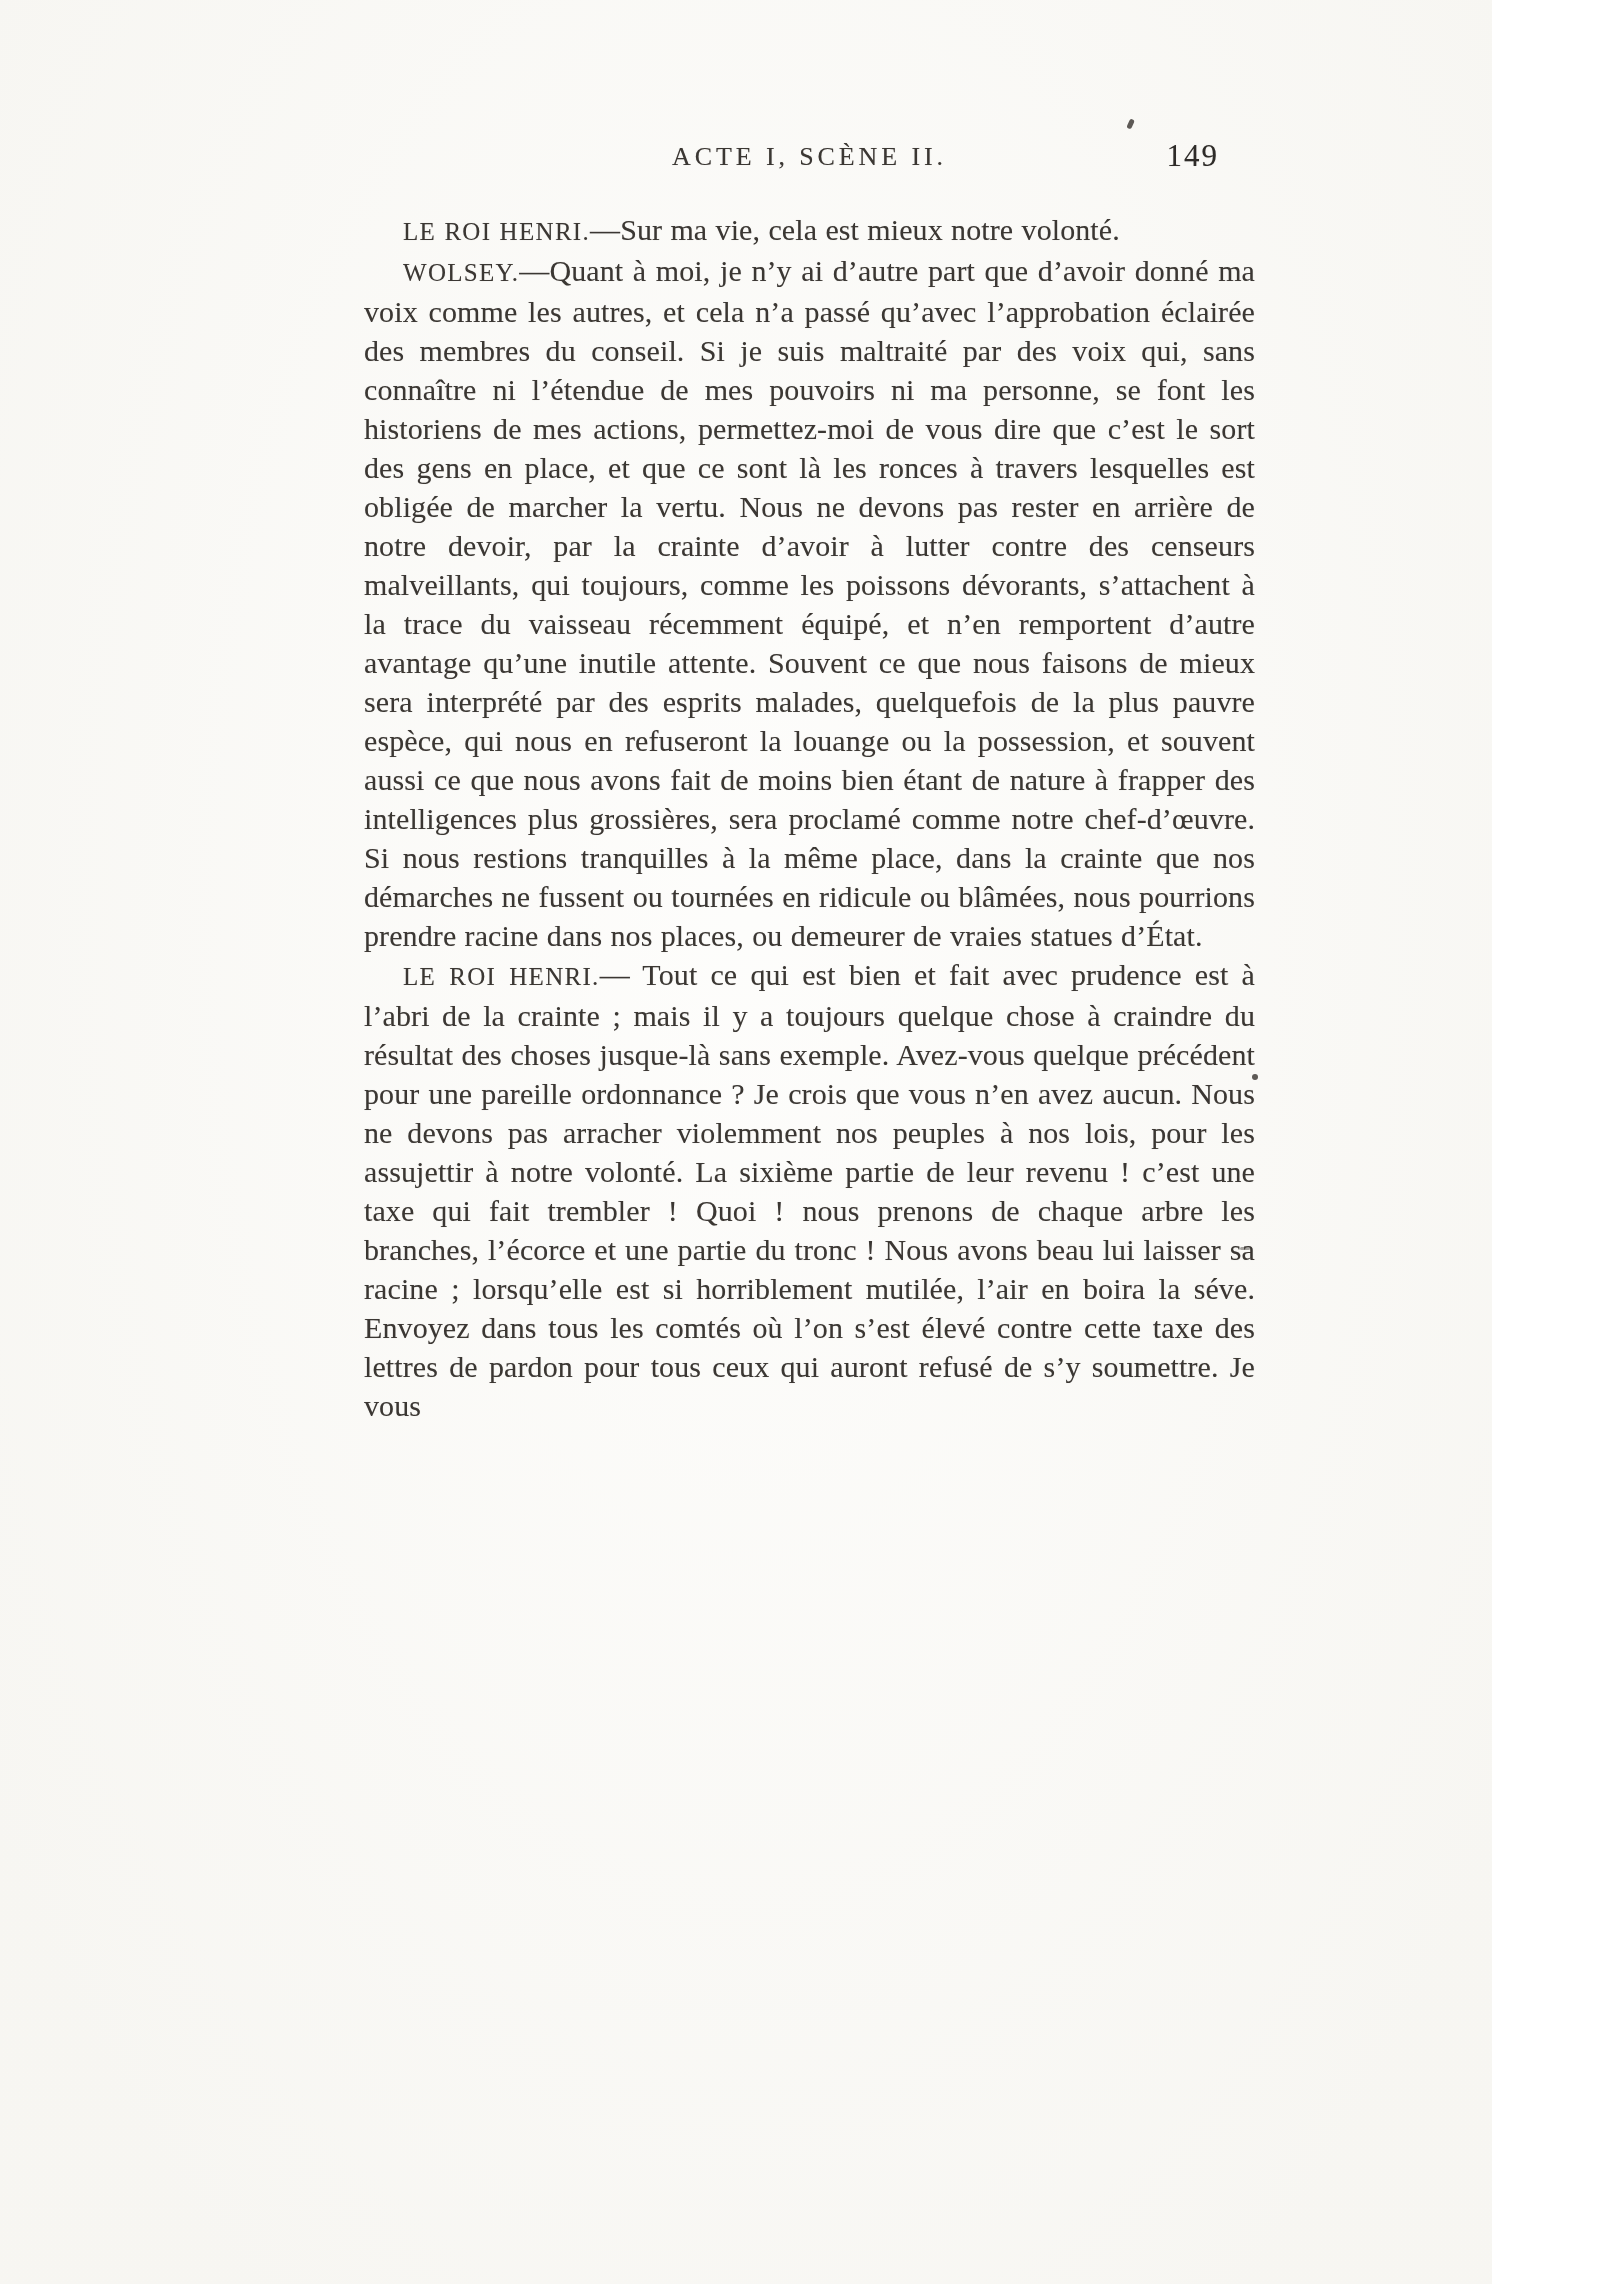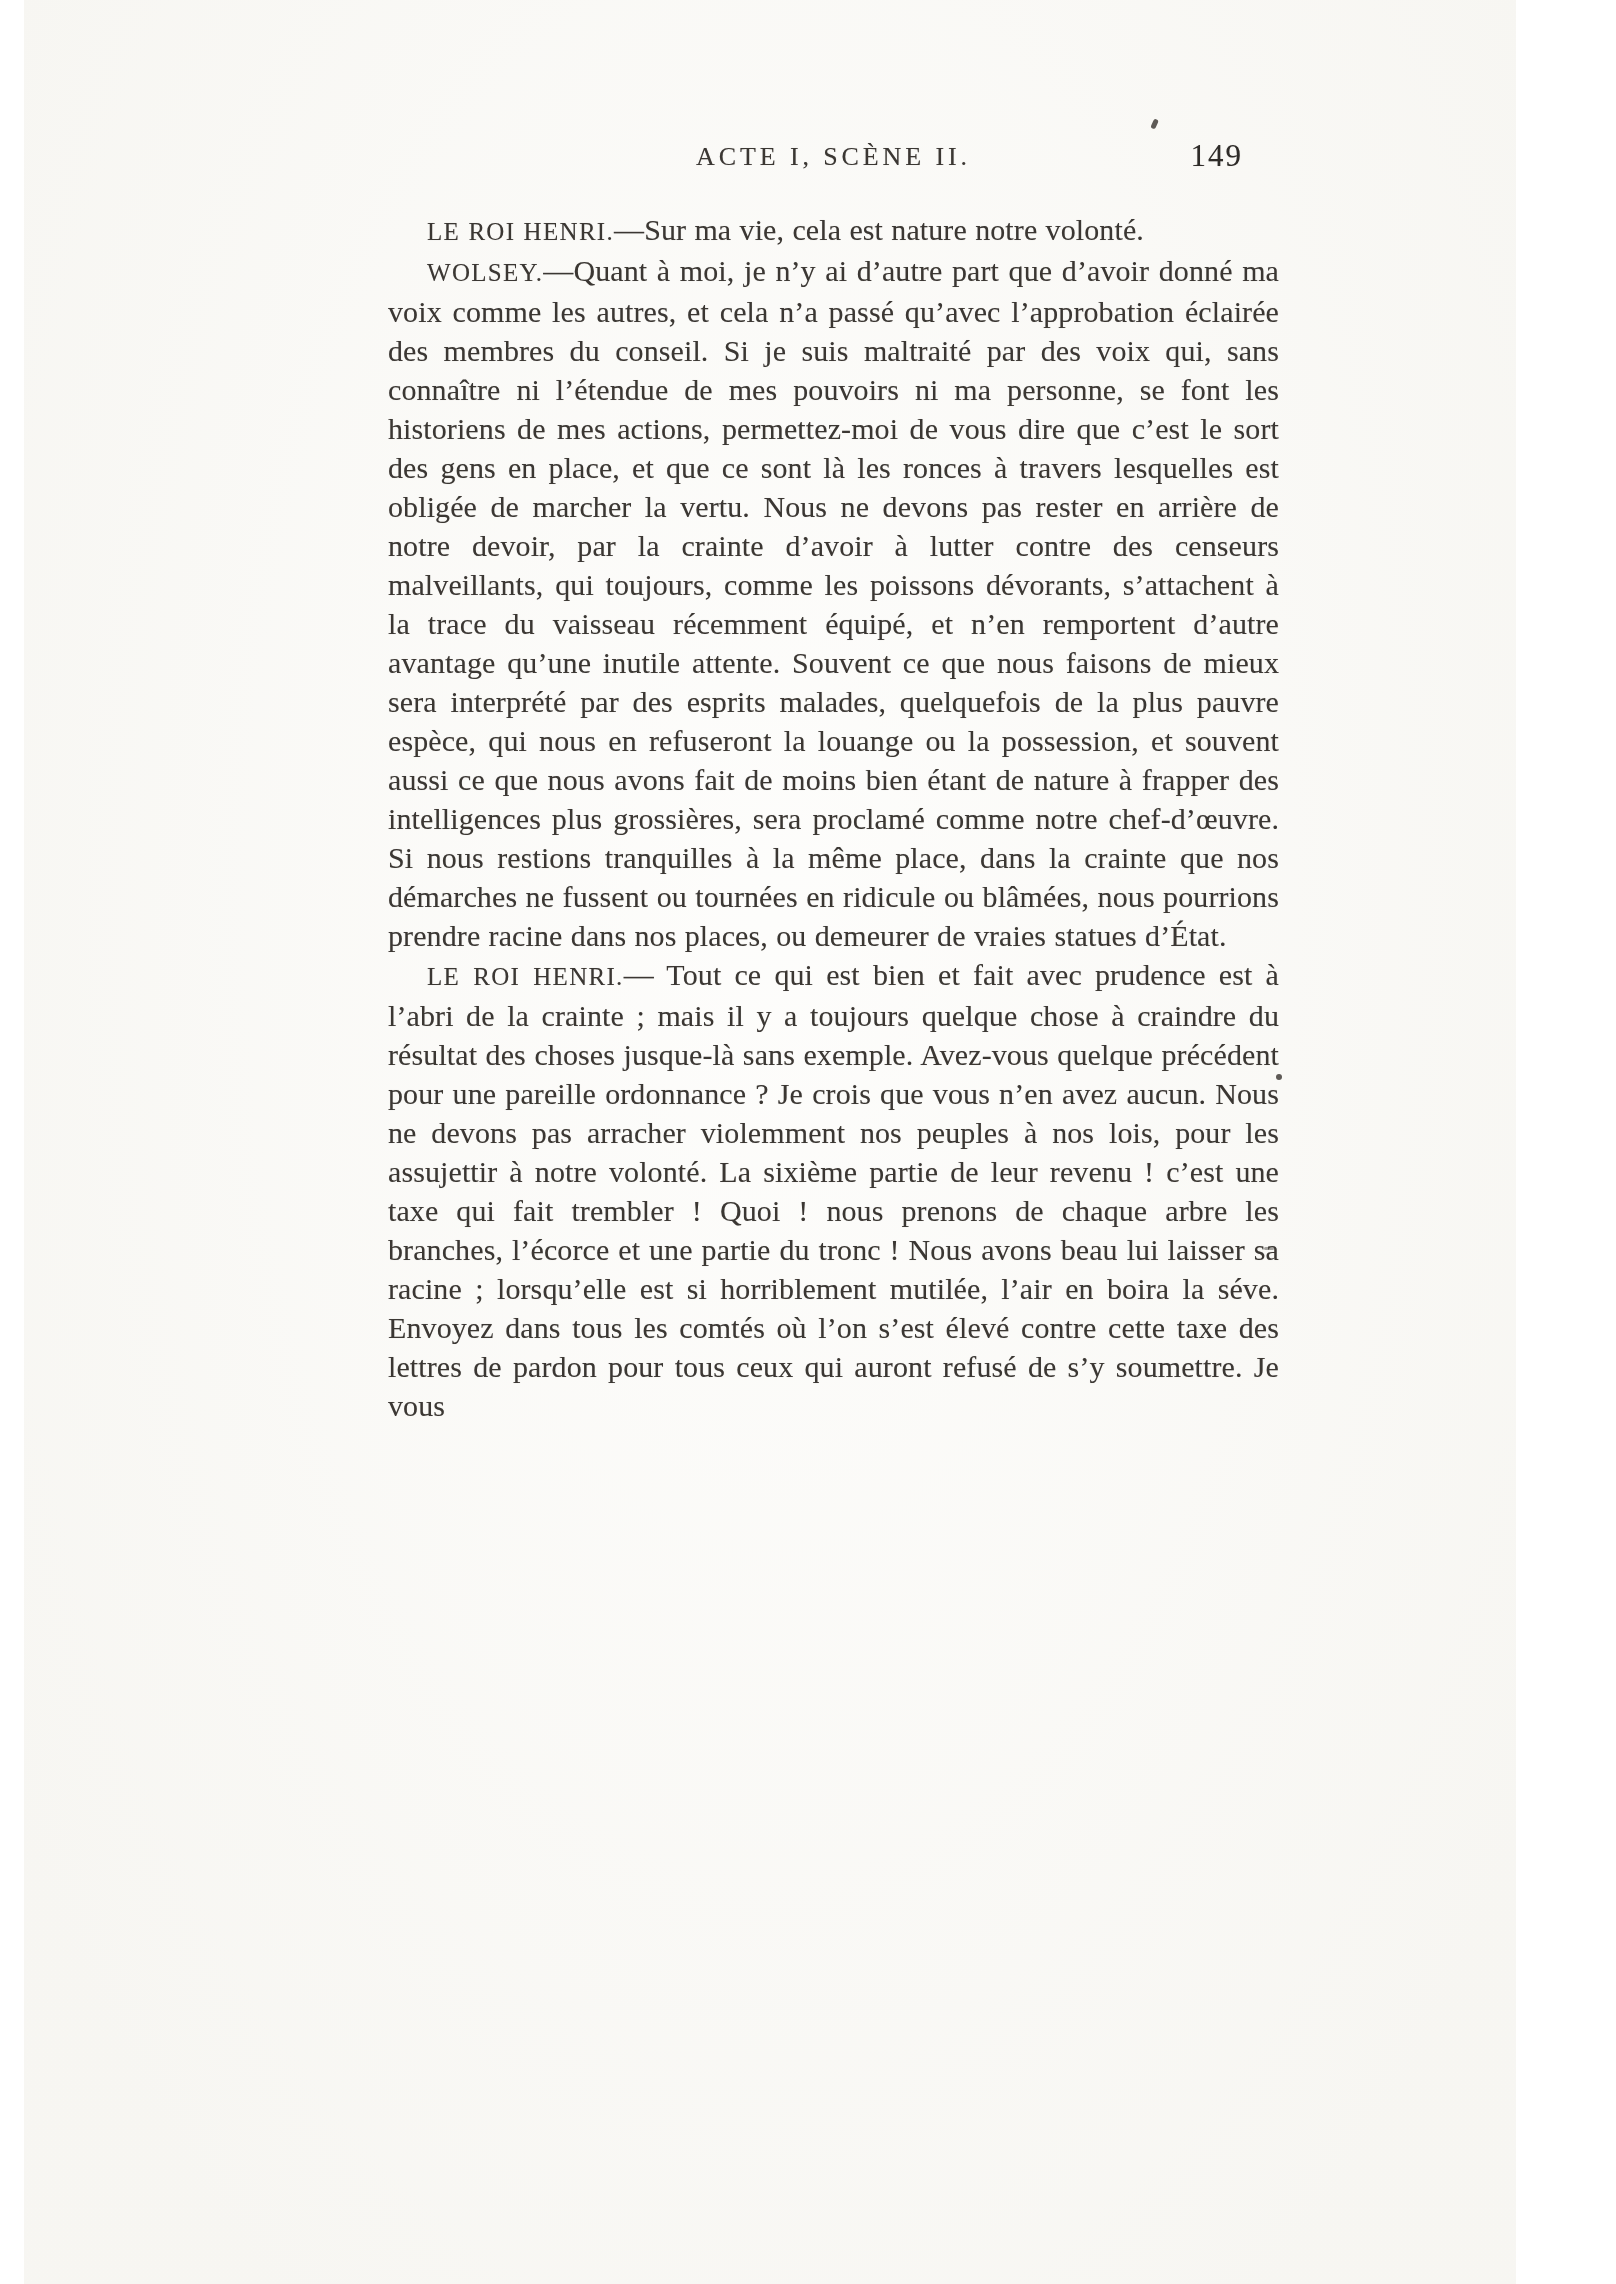--- a/index.html
+++ b/index.html
@@ -19,21 +19,20 @@
   }
   .page {
     position: relative;
     width: 1492px;
     height: 2284px;
     background:
       radial-gradient(ellipse at 50% 40%, rgba(255,255,255,0.6) 0%, rgba(0,0,0,0.015) 85%),
       var(--paper);
     color: var(--ink);
     overflow: hidden;
-    margin-left: 24px;
   }
   .column {
     position: absolute;
     left: 364px;
     top: 142px;
     width: 891px;
   }
   .page-header {
     position: relative;
     height: 48px;
@@ -115,21 +114,21 @@
 
   <div class="column">
 
     <header class="page-header">
       <span class="running-title">ACTE I, SCÈNE II.</span>
       <span class="page-number">149</span>
     </header>
 
     <main class="text-block">
 
-      <p class="para"><span class="speaker">LE ROI HENRI.</span><span>—Sur ma vie, cela est nature notre volonté.</span></p>
+      <p class="para"><span class="speaker">LE ROI HENRI.</span><span>—Sur ma vie, cela est mieux notre volonté.</span></p>
 
       <p class="para"><span class="speaker">WOLSEY.</span><span>—Quant à moi, je n’y ai d’autre part que d’avoir donné ma voix comme les autres, et cela n’a passé qu’avec l’approbation éclairée des membres du conseil. Si je suis maltraité par des voix qui, sans connaître ni l’étendue de mes pouvoirs ni ma personne, se font les historiens de mes actions, permettez-moi de vous dire que c’est le sort des gens en place, et que ce sont là les ronces à travers lesquelles est obligée de marcher la vertu. Nous ne devons pas rester en arrière de notre devoir, par la crainte d’avoir à lutter contre des censeurs malveillants, qui toujours, comme les poissons dévorants, s’attachent à la trace du vaisseau récemment équipé, et n’en remportent d’autre avantage qu’une inutile attente. Souvent ce que nous faisons de mieux sera interprété par des esprits malades, quelquefois de la plus pauvre espèce, qui nous en refuseront la louange ou la possession, et souvent aussi ce que nous avons fait de moins bien étant de nature à frapper des intelligences plus grossières, sera proclamé comme notre chef-d’œuvre. Si nous restions tranquilles à la même place, dans la crainte que nos démarches ne fussent ou tournées en ridicule ou blâmées, nous pourrions prendre racine dans nos places, ou demeurer de vraies statues d’État.</span></p>
 
       <p class="para"><span class="speaker">LE ROI HENRI.</span><span>— Tout ce qui est bien et fait avec prudence est à l’abri de la crainte&nbsp;; mais il y a toujours quelque chose à craindre du résultat des choses jusque-là sans exemple. Avez-vous quelque précédent pour une pareille ordonnance&nbsp;? Je crois que vous n’en avez aucun. Nous ne devons pas arracher violemment nos peuples à nos lois, pour les assujettir à notre volonté. La sixième partie de leur revenu&nbsp;! c’est une taxe qui fait trembler&nbsp;! Quoi&nbsp;! nous prenons de chaque arbre les branches, l’écorce et une partie du tronc&nbsp;! Nous avons beau lui laisser sa racine&nbsp;; lorsqu’elle est si horriblement mutilée, l’air en boira la séve. Envoyez dans tous les comtés où l’on s’est élevé contre cette taxe des lettres de pardon pour tous ceux qui auront refusé de s’y soumettre. Je vous</span></p>
 
     </main>
 
   </div>
 
 </div>

